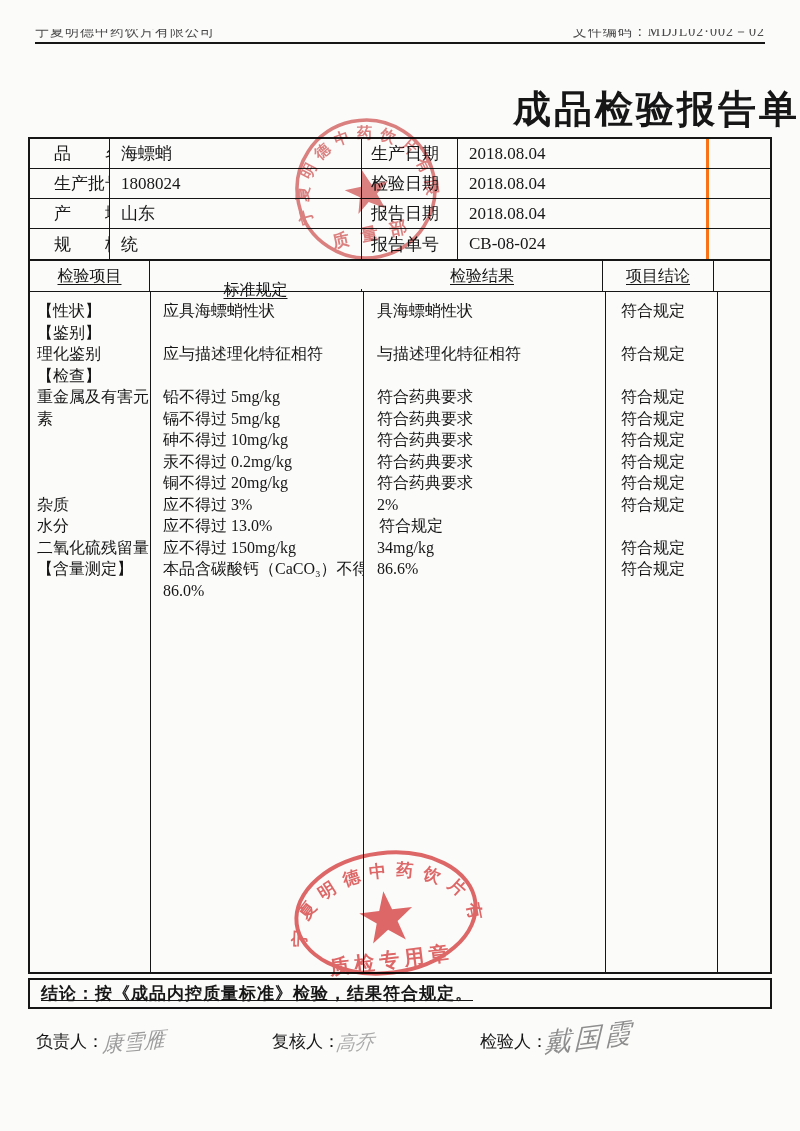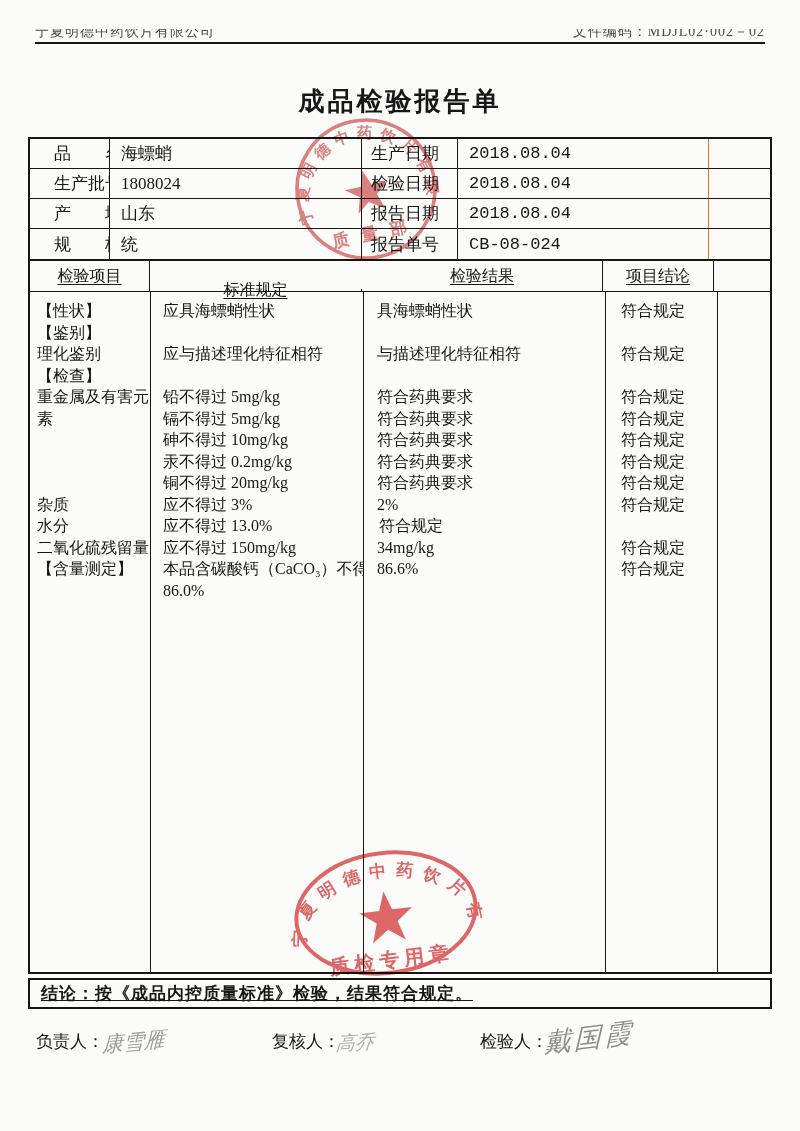--- a/index.html
+++ b/index.html
@@ -6,34 +6,34 @@
   html,body { background:#ffffff; }
   body { font-family:"Liberation Serif","DejaVu Serif",serif; color:#161616; }
   .page { position:relative; width:800px; height:1131px; background:#fbfbfa; overflow:hidden; }
 
   
   .doc-header { position:absolute; top:29px; left:35px; right:35px; display:flex; justify-content:space-between; }
   .clip { height:12px; overflow:hidden; }
   .clip span { display:block; margin-top:-6px; font-size:14px; color:#4a4a4a; letter-spacing:1px; }
   .header-rule { position:absolute; top:42px; left:35px; right:35px; height:2px; background:#161616; }
 
-  .title { position:absolute; top:84px; left:0; width:100%; text-align:center;
-           font-size:26px; font-weight:bold; letter-spacing:3px; }
+  .title { position:absolute; top:84px; left:0; width:100%; text-align:right;
+           font-size:38px; font-weight:bold; letter-spacing:3px; }
 
   
   .tables { position:absolute; top:137px; left:28px; width:744px; border:2px solid #161616; background:transparent; }
 
   .info-table { border-bottom:2px solid #161616; }
   .info-row { display:flex; height:30px; border-bottom:1px solid #161616; font-size:17px; }
   .info-row:last-child { border-bottom:none; }
   .cell { display:flex; align-items:center; overflow:hidden; white-space:nowrap; }
   .c-label  { width:80px;  padding-left:24px;  border-right:1px solid #161616; }
   .c-value  { width:252px; padding-left:11px; border-right:1px solid #161616; }
   .c-label2 { width:96px;  padding-left:9px;  border-right:1px solid #161616; }
-  .c-value2 { width:251px; padding-left:11px; border-right:1px solid #f97316; font-family:Liberation Mono, monospace; }
+  .c-value2 { width:251px; padding-left:11px; border-right:3px solid #f97316; font-family:Liberation Serif, serif; }
   .c-spare  { flex:1; }
 
   .main-header { display:flex; height:31px; border-bottom:1px solid #161616; font-size:16px; }
   .mh-cell { display:flex; align-items:center; justify-content:center; border-right:1px solid #161616; }
   .mh-cell span { text-decoration:underline; text-underline-offset:3px; }
   .mh-1 { width:120px; } .mh-2 { width:212px;margin-top:28px; } .mh-3 { width:241px; } .mh-4 { width:111px; }
   .mh-5 { flex:1; border-right:none; }
 
   .main-body { position:relative; height:680px; padding-top:8px; font-size:16px; }
   .vline { position:absolute; top:0; bottom:0; width:1px; background:#161616; }

